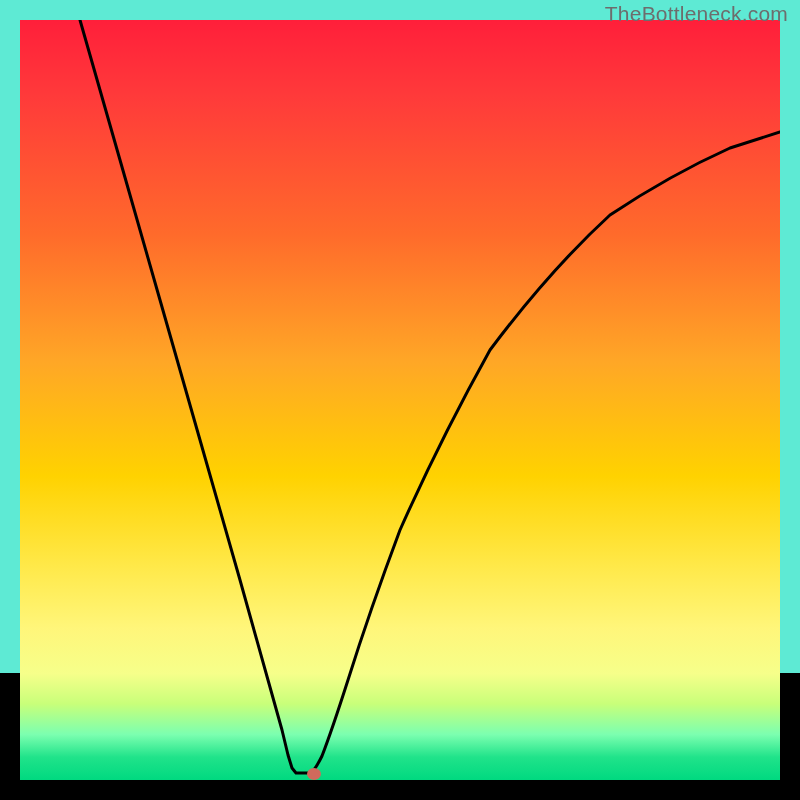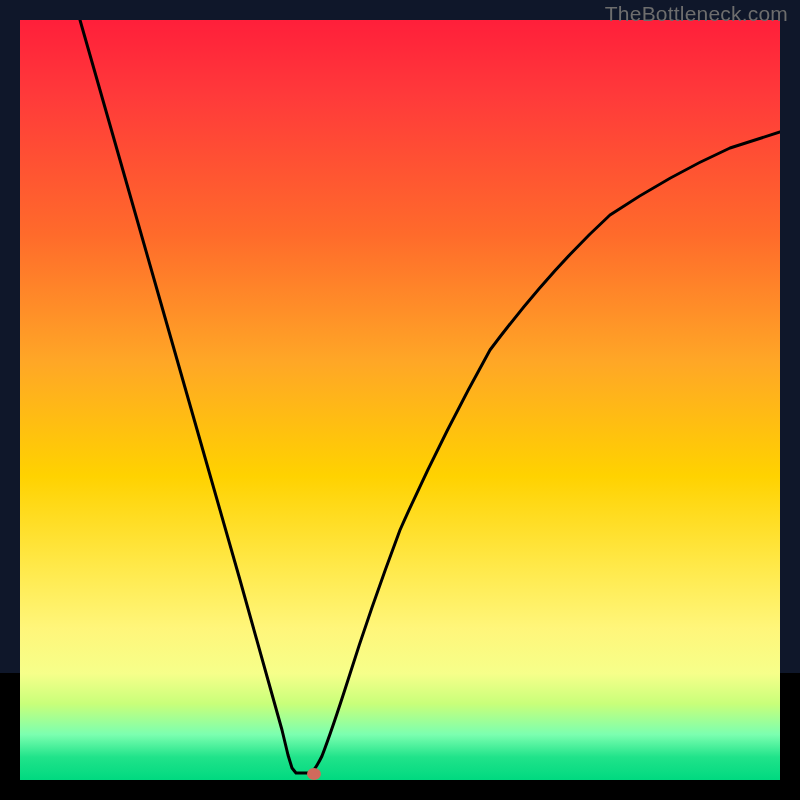--- a/index.html
+++ b/index.html
@@ -10,21 +10,21 @@
     background: #000;
     overflow: hidden;
     font-family: Arial, Helvetica, sans-serif;
   }
   .frame {
     position: absolute;
     left: 0;
     top: 0;
     width: 800px;
     height: 673px;
-    background: #0f172a;
+    background: #5eead4;
   }
   .plot-area {
     position: absolute;
     left: 20px;
     top: 20px;
     width: 760px;
     height: 760px;
     
     background: linear-gradient(
       to bottom,

